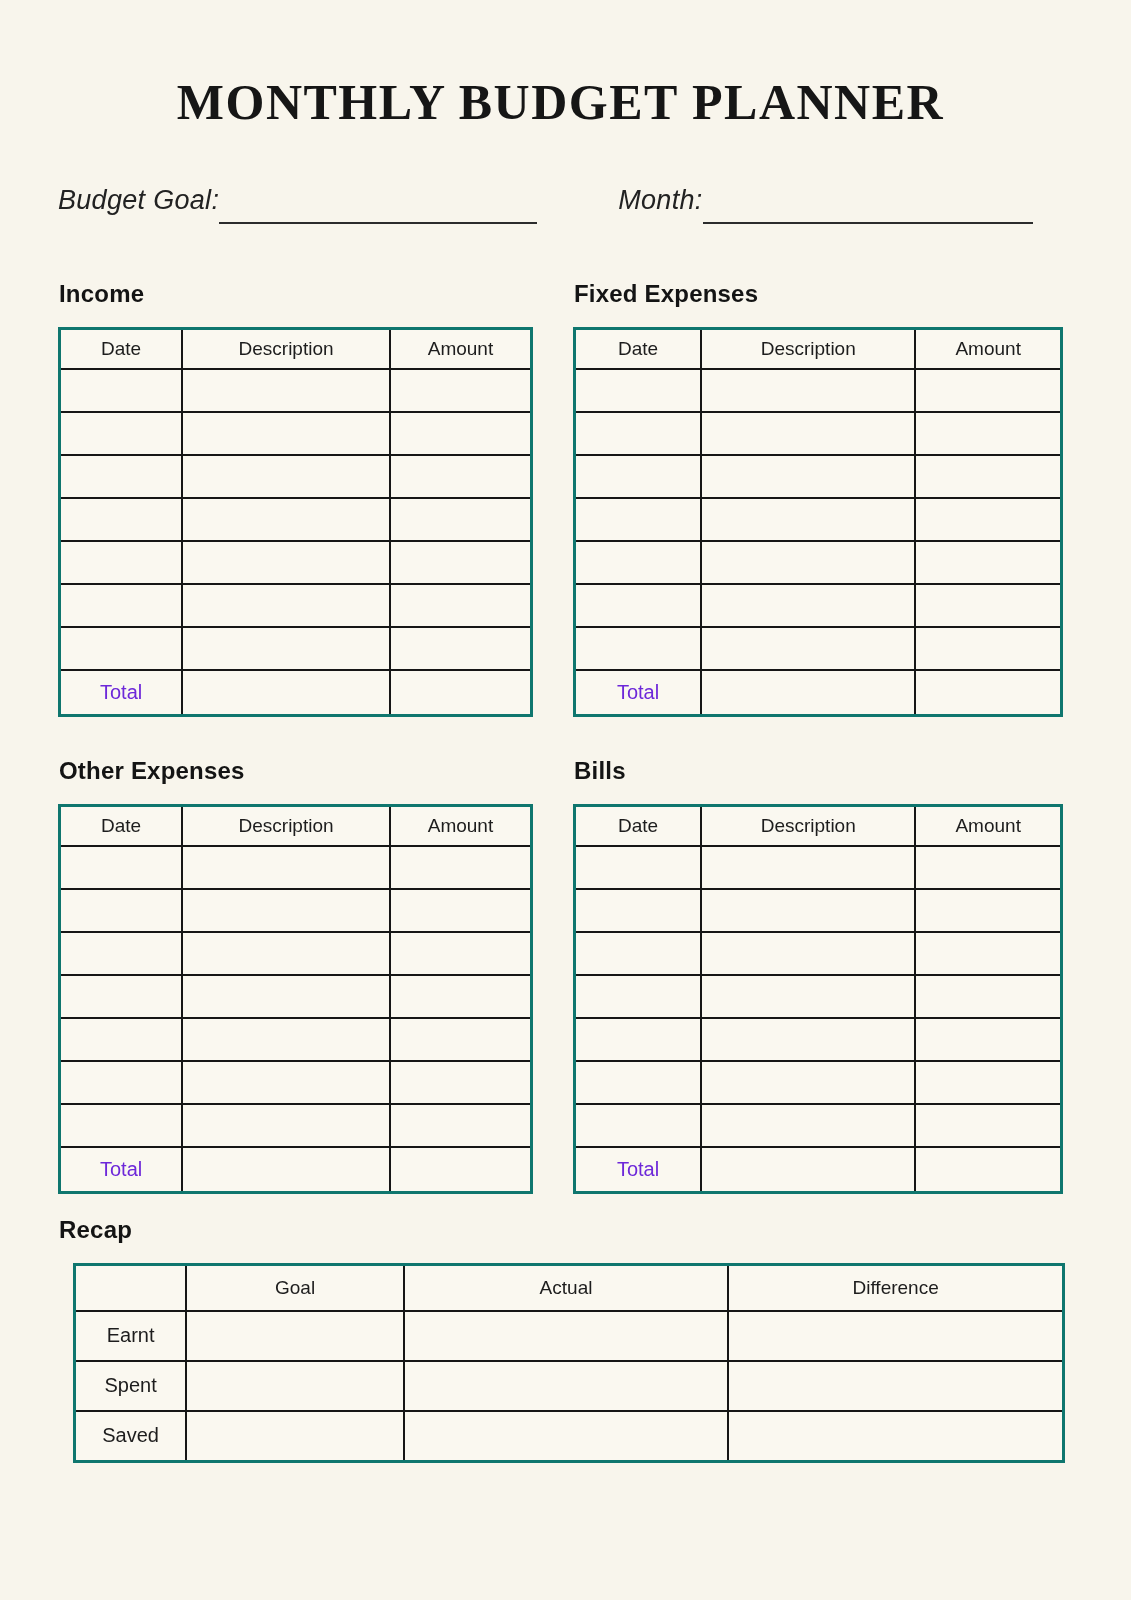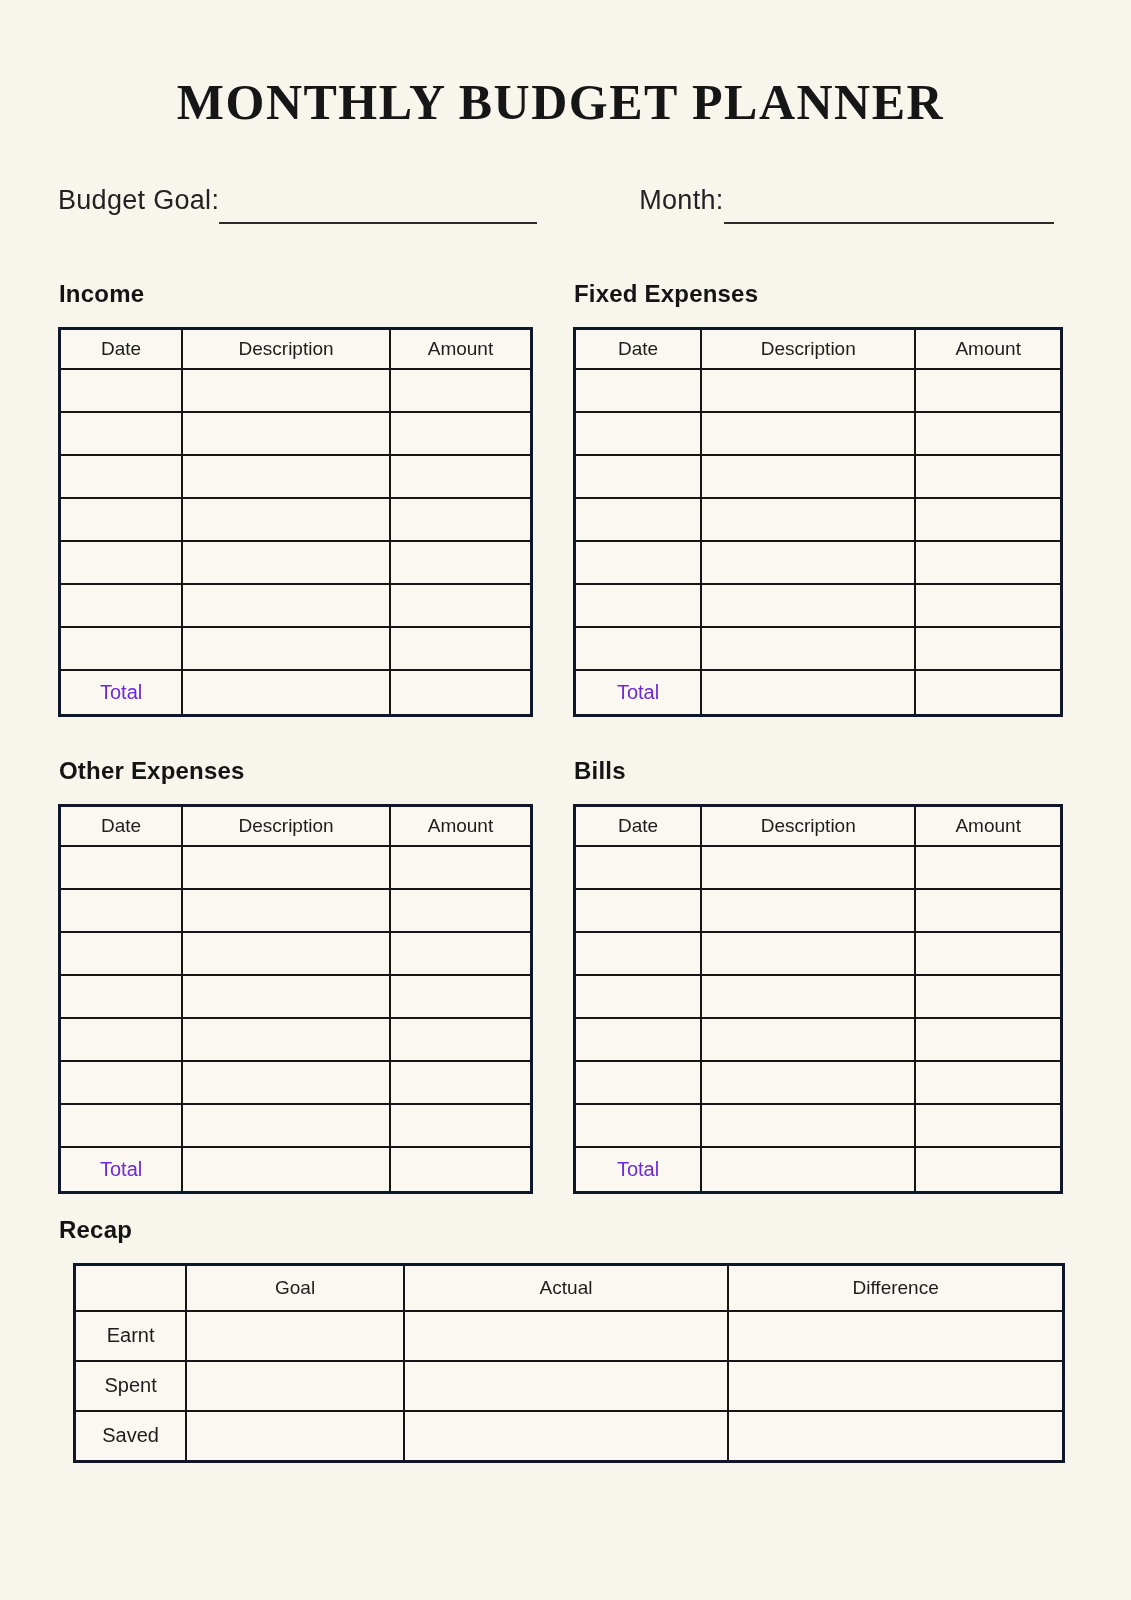--- a/index.html
+++ b/index.html
@@ -32,28 +32,29 @@
     align-items:flex-end;
     margin-top:52px;
   }
   .field{display:flex;align-items:flex-end;}
   .field-label{
     font-size:27px;
     letter-spacing:0.3px;
     color:#222;
     line-height:32px;
     white-space:nowrap;
+    font-style:italic;
   }
   .field-line{
     border-bottom:2px solid #2c2c2c;
     height:30px;
     transform:translateY(8px);
   }
   .goal-line{width:318px;}
-  .month-field{margin-left:102px;justify-content:flex-end;}
+  .month-field{margin-left:81px;justify-content:flex-end;}
   .month-line{width:330px;}
   
   .tables-grid{
     display:grid;
     grid-template-columns:475px 490px;
     column-gap:40px;
     row-gap:28px;
     margin-top:64px;
     gap:40px;
   }
@@ -64,21 +65,21 @@
     color:#141414;
     line-height:28px;
     margin:0 0 19px 1px;
   }
   table{
     width:100%;
     border-collapse:collapse;
     background:#faf8f0;
   }
   .entry-table, .recap-table{
-    border:3px solid #0f172a;
+    border:3px solid #0f766e;
   }
   th,td{
     border:2px solid #161616;
     padding:0;
   }
   .entry-table th{
     font-weight:normal;
     font-size:19px;
     height:38px;
     text-align:center;

